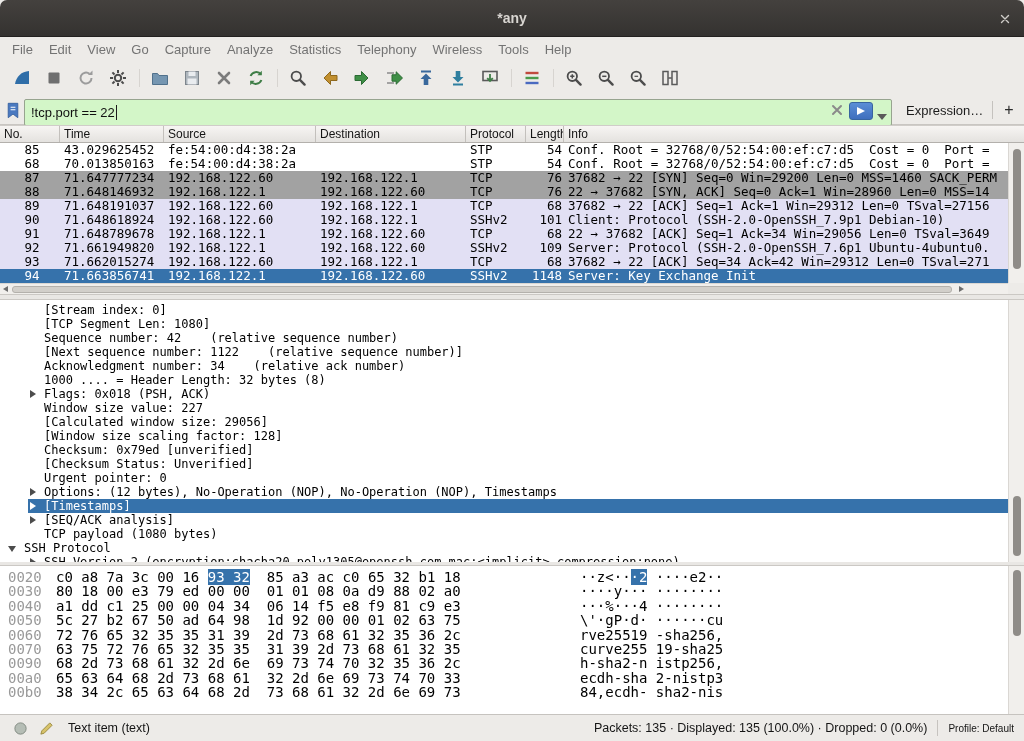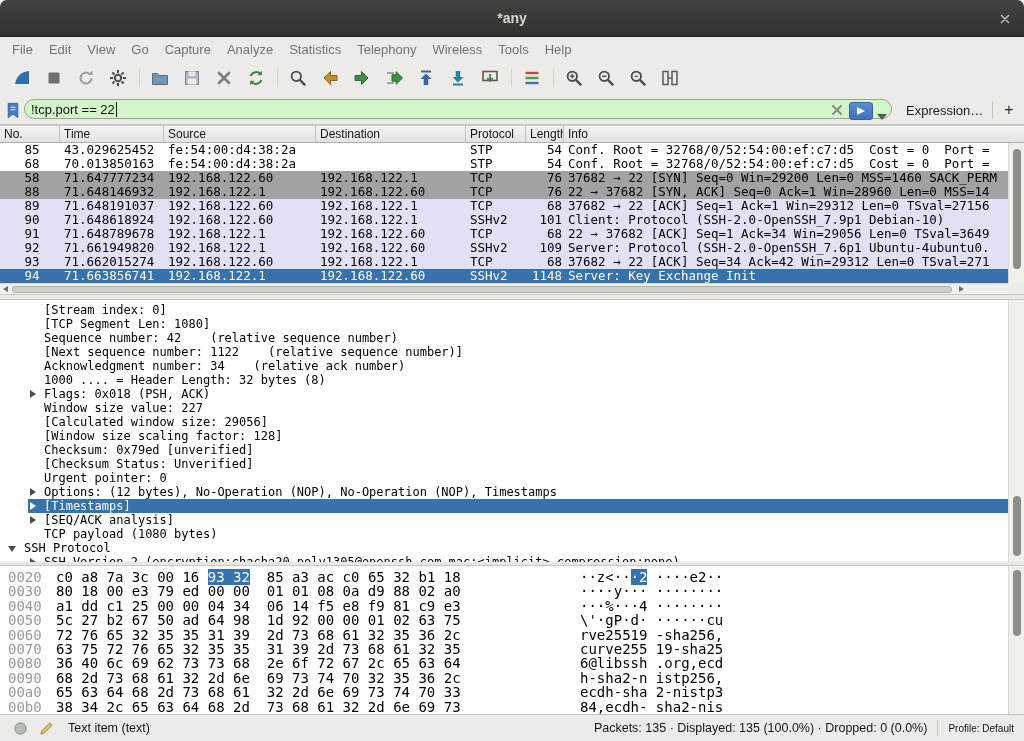--- a/index.html
+++ b/index.html
@@ -19,21 +19,21 @@
   .toolbar{position:absolute;top:61px;left:0;width:100%;height:34px;background:#edebe8;display:flex;align-items:center;padding-left:6px}
   .tb-btn{width:28px;height:28px;margin:0 2px;border:none;background:transparent;display:flex;align-items:center;justify-content:center}
   .tb-ic,.tb-ic svg{width:20px;height:20px;display:block}
   .tb-sep{width:10px;height:24px;position:relative}
   .tb-sep::after{content:"";position:absolute;left:5px;top:3px;width:1px;height:18px;background:#d7d4d0}
 
   
   .filterbar{position:absolute;top:95px;left:0;width:100%;height:30px;background:#edebe8;border-bottom:1px solid #c9c6c2}
   .bookmark{position:absolute;left:3px;top:4px;width:20px;height:22px;border:none;background:transparent}
   .bookmark svg{width:16px;height:19px;display:block;margin:1px auto 0}
-  .filter-field{position:absolute;left:24px;top:4px;width:868px;height:20px;background:#d3f6c8;border:1px solid #97a48f;border-radius:10px}
+  .filter-field{position:absolute;left:24px;top:4px;width:868px;height:27px;background:#d3f6c8;border:1px solid #97a48f;border-radius:2px}
   .filter-inner{display:flex;align-items:center;height:100%;padding-left:6px}
   .filter-text{font-size:13px;color:#101010;white-space:pre}
   .caret{width:1px;height:15px;background:#1c1c1c;margin-left:1px}
   .f-clear{position:absolute;right:46px;top:3px;width:16px;height:16px;border:none;background:transparent;padding:0}
   .f-apply{position:absolute;right:18px;top:2px;width:24px;height:18px;border:1px solid #38659f;border-radius:3px;background:linear-gradient(#5a8ed6,#3f6fbe);display:flex;align-items:center;justify-content:center;padding:0}
   .f-drop{position:absolute;right:3px;top:8px;width:12px;height:8px;border:none;background:transparent;padding:0}
   .expr-btn{position:absolute;left:900px;top:4px;height:22px;border:none;background:transparent;font-size:13px;color:#1c1c1c;padding:0 6px}
   .fb-sep{position:absolute;left:992px;top:6px;width:1px;height:18px;background:#c5c2be}
   .add-btn{position:absolute;left:998px;top:3px;width:22px;height:23px;border:none;background:transparent;font-size:16px;color:#2b2b2b}
 
@@ -346,21 +346,21 @@
       <div class="hcol hcol-2"><span class="hlabel">Source</span></div>
       <div class="hcol hcol-3"><span class="hlabel">Destination</span></div>
       <div class="hcol hcol-4"><span class="hlabel">Protocol</span></div>
       <div class="hcol hcol-5"><span class="hlabel">Length</span></div>
       <div class="hcol hcol-6"><span class="hlabel">Info</span></div>
     </div>
 
   <div class="pkt-list">
       <div class="pl-row v-plain"><span class="cell cell-0">85</span><span class="cell cell-1">43.029625452</span><span class="cell cell-2">fe:54:00:d4:38:2a</span><span class="cell cell-3"></span><span class="cell cell-4">STP</span><span class="cell cell-5">54</span><span class="cell cell-6">Conf. Root = 32768/0/52:54:00:ef:c7:d5  Cost = 0  Port = </span></div>
       <div class="pl-row v-plain"><span class="cell cell-0">68</span><span class="cell cell-1">70.013850163</span><span class="cell cell-2">fe:54:00:d4:38:2a</span><span class="cell cell-3"></span><span class="cell cell-4">STP</span><span class="cell cell-5">54</span><span class="cell cell-6">Conf. Root = 32768/0/52:54:00:ef:c7:d5  Cost = 0  Port = </span></div>
-      <div class="pl-row v-gray"><span class="cell cell-0">58</span><span class="cell cell-1">71.647777234</span><span class="cell cell-2">192.168.122.60</span><span class="cell cell-3">192.168.122.1</span><span class="cell cell-4">TCP</span><span class="cell cell-5">76</span><span class="cell cell-6">37682 → 22 [SYN] Seq=0 Win=29200 Len=0 MSS=1460 SACK_PERM</span></div>
+      <div class="pl-row v-gray"><span class="cell cell-0">87</span><span class="cell cell-1">71.647777234</span><span class="cell cell-2">192.168.122.60</span><span class="cell cell-3">192.168.122.1</span><span class="cell cell-4">TCP</span><span class="cell cell-5">76</span><span class="cell cell-6">37682 → 22 [SYN] Seq=0 Win=29200 Len=0 MSS=1460 SACK_PERM</span></div>
       <div class="pl-row v-gray"><span class="cell cell-0">88</span><span class="cell cell-1">71.648146932</span><span class="cell cell-2">192.168.122.1</span><span class="cell cell-3">192.168.122.60</span><span class="cell cell-4">TCP</span><span class="cell cell-5">76</span><span class="cell cell-6">22 → 37682 [SYN, ACK] Seq=0 Ack=1 Win=28960 Len=0 MSS=14</span></div>
       <div class="pl-row v-lavender"><span class="cell cell-0">89</span><span class="cell cell-1">71.648191037</span><span class="cell cell-2">192.168.122.60</span><span class="cell cell-3">192.168.122.1</span><span class="cell cell-4">TCP</span><span class="cell cell-5">68</span><span class="cell cell-6">37682 → 22 [ACK] Seq=1 Ack=1 Win=29312 Len=0 TSval=27156</span></div>
       <div class="pl-row v-lavender"><span class="cell cell-0">90</span><span class="cell cell-1">71.648618924</span><span class="cell cell-2">192.168.122.60</span><span class="cell cell-3">192.168.122.1</span><span class="cell cell-4">SSHv2</span><span class="cell cell-5">101</span><span class="cell cell-6">Client: Protocol (SSH-2.0-OpenSSH_7.9p1 Debian-10)</span></div>
       <div class="pl-row v-lavender"><span class="cell cell-0">91</span><span class="cell cell-1">71.648789678</span><span class="cell cell-2">192.168.122.1</span><span class="cell cell-3">192.168.122.60</span><span class="cell cell-4">TCP</span><span class="cell cell-5">68</span><span class="cell cell-6">22 → 37682 [ACK] Seq=1 Ack=34 Win=29056 Len=0 TSval=3649</span></div>
       <div class="pl-row v-lavender"><span class="cell cell-0">92</span><span class="cell cell-1">71.661949820</span><span class="cell cell-2">192.168.122.1</span><span class="cell cell-3">192.168.122.60</span><span class="cell cell-4">SSHv2</span><span class="cell cell-5">109</span><span class="cell cell-6">Server: Protocol (SSH-2.0-OpenSSH_7.6p1 Ubuntu-4ubuntu0.</span></div>
       <div class="pl-row v-lavender"><span class="cell cell-0">93</span><span class="cell cell-1">71.662015274</span><span class="cell cell-2">192.168.122.60</span><span class="cell cell-3">192.168.122.1</span><span class="cell cell-4">TCP</span><span class="cell cell-5">68</span><span class="cell cell-6">37682 → 22 [ACK] Seq=34 Ack=42 Win=29312 Len=0 TSval=271</span></div>
       <div class="pl-row v-selected"><span class="cell cell-0">94</span><span class="cell cell-1">71.663856741</span><span class="cell cell-2">192.168.122.1</span><span class="cell cell-3">192.168.122.60</span><span class="cell cell-4">SSHv2</span><span class="cell cell-5">1148</span><span class="cell cell-6">Server: Key Exchange Init</span></div>
     </div>
 
   <div class="hscroll">
@@ -401,21 +401,20 @@
 
   <div class="split2"></div>
 
   <div class="hexpane">
       <div class="hx-row"><span class="hx-off">0020</span><span class="hx-bytes"><span>c0 a8 7a 3c 00 16 </span><span class="hl">93 32</span><span>  85 a3 ac c0 65 32 b1 18</span></span><span class="hx-ascii"><span>··z&lt;··</span><span class="hl">·2</span><span> ····e2··</span></span></div>
       <div class="hx-row"><span class="hx-off">0030</span><span class="hx-bytes"><span>80 18 00 e3 79 ed 00 00  01 01 08 0a d9 88 02 a0</span></span><span class="hx-ascii"><span>····y··· ········</span></span></div>
       <div class="hx-row"><span class="hx-off">0040</span><span class="hx-bytes"><span>a1 dd c1 25 00 00 04 34  06 14 f5 e8 f9 81 c9 e3</span></span><span class="hx-ascii"><span>···%···4 ········</span></span></div>
       <div class="hx-row"><span class="hx-off">0050</span><span class="hx-bytes"><span>5c 27 b2 67 50 ad 64 98  1d 92 00 00 01 02 63 75</span></span><span class="hx-ascii"><span>\'·gP·d· ······cu</span></span></div>
       <div class="hx-row"><span class="hx-off">0060</span><span class="hx-bytes"><span>72 76 65 32 35 35 31 39  2d 73 68 61 32 35 36 2c</span></span><span class="hx-ascii"><span>rve25519 -sha256,</span></span></div>
       <div class="hx-row"><span class="hx-off">0070</span><span class="hx-bytes"><span>63 75 72 76 65 32 35 35  31 39 2d 73 68 61 32 35</span></span><span class="hx-ascii"><span>curve255 19-sha25</span></span></div>
-      <div class="hx-row"><span class="hx-off">0080</span><span class="hx-bytes"><span>36 40 6c 69 62 73 73 68  2e 6f 72 67 2c 65 63 64</span></span><span class="hx-ascii"><span>6@libssh .org,ecd</span></span></div>
       <div class="hx-row"><span class="hx-off">0090</span><span class="hx-bytes"><span>68 2d 73 68 61 32 2d 6e  69 73 74 70 32 35 36 2c</span></span><span class="hx-ascii"><span>h-sha2-n istp256,</span></span></div>
       <div class="hx-row"><span class="hx-off">00a0</span><span class="hx-bytes"><span>65 63 64 68 2d 73 68 61  32 2d 6e 69 73 74 70 33</span></span><span class="hx-ascii"><span>ecdh-sha 2-nistp3</span></span></div>
       <div class="hx-row"><span class="hx-off">00b0</span><span class="hx-bytes"><span>38 34 2c 65 63 64 68 2d  73 68 61 32 2d 6e 69 73</span></span><span class="hx-ascii"><span>84,ecdh- sha2-nis</span></span></div>
     </div>
   <div class="vscroll vs-hex">
       <div class="vthumb"></div>
     </div>
 
   <div class="statusbar">
     <button class="st-icon">

